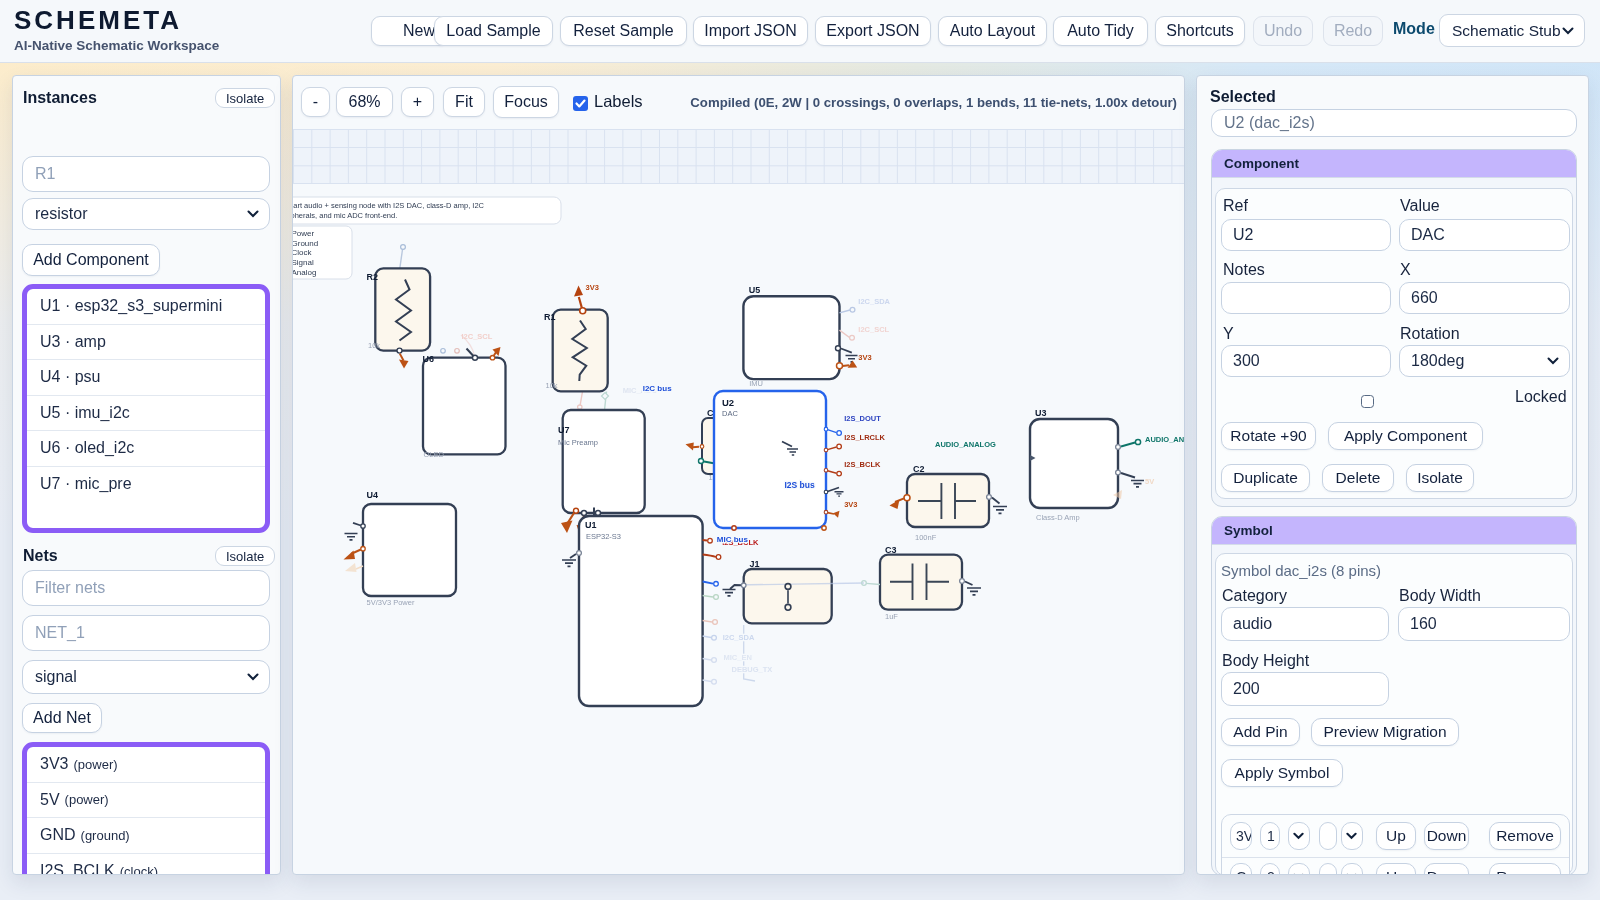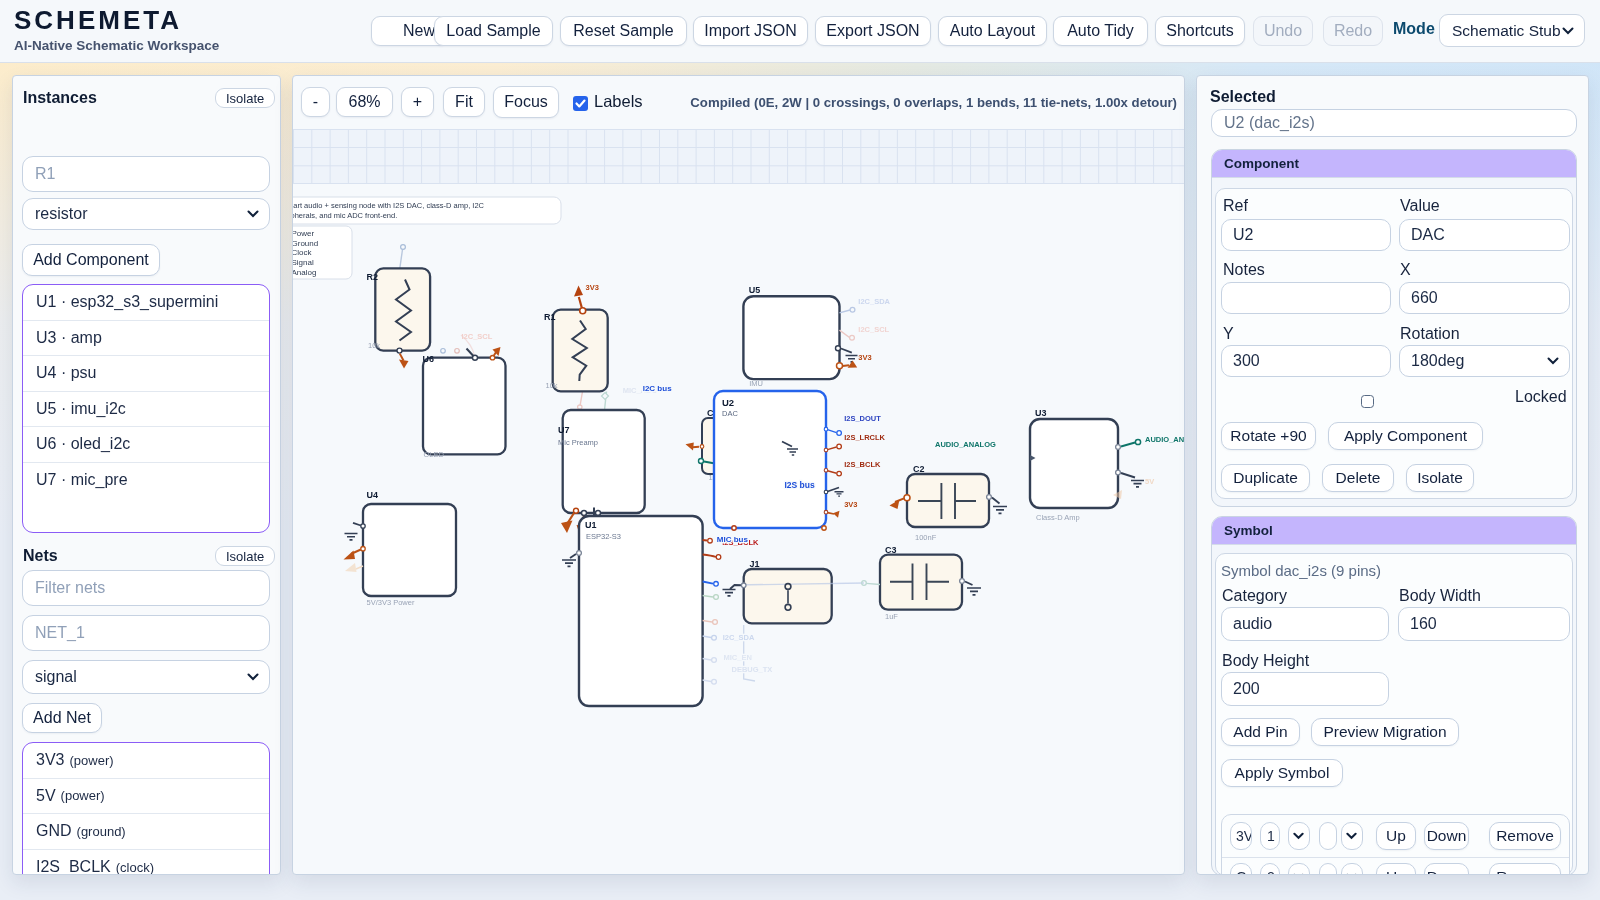--- a/index.html
+++ b/index.html
@@ -28,21 +28,21 @@
 #cv { left:292px; top:75px; width:893px; height:800px; background:#f6f9fc; }
 #rp { left:1196px; top:75px; width:393px; height:800px; }
 .sect { position:absolute; font-size:16px; font-weight:bold; color:#0f1c33; }
 .mini { position:absolute; height:20px; padding:0 10px; background:#fff; border:1px solid #ccd6e3; border-radius:9px;
         font-size:13px; color:#13213d; display:flex; align-items:center; }
 .inp { position:absolute; background:#fff; border:1px solid #c6d2e2; border-radius:11px; font-size:16px;
        color:#1b2944; display:flex; align-items:center; padding-left:12px; }
 .ph { color:#90a0b8; }
 .btn { position:absolute; background:#fff; border:1px solid #c6d2e2; border-radius:10px; font-size:16px;
        color:#13213d; display:flex; align-items:center; justify-content:center; box-shadow:0 1px 2px rgba(40,60,100,.06); }
-.lst { position:absolute; background:#fff; border:1px solid #8b5cf6; border-radius:11px; overflow:hidden; }
+.lst { position:absolute; background:#fff; border:5px solid #8b5cf6; border-radius:11px; overflow:hidden; }
 .row { height:35.5px; display:flex; align-items:center; padding-left:13px; font-size:16px; color:#1d2a45;
        border-bottom:1px solid #e2e8f0; }
 .row:last-child { border-bottom:none; }
 .row.sel { background:#dbe8f8; color:#1e40af; font-weight:bold; }
 .row .pt { font-size:13px; margin-left:5px; color:#1d2a45; }
 .card { position:absolute; border:1px solid #c9d4e2; border-radius:11px; overflow:hidden; background:#f2f6fb; }
 .chead { height:28px; background:#c4b5fd; border-bottom:1px solid #d4dce9; display:flex; align-items:center;
          padding-left:12px; font-size:13.5px; font-weight:bold; color:#13213d; }
 .subcard { position:absolute; background:#fbfdfe; border:1px solid #cdd7e5; border-radius:10px; }
 .flab { position:absolute; font-size:16px; color:#17233c; }
@@ -405,21 +405,21 @@
   <div class="fbtn" style="left:24px;top:346px;width:95px;height:28px;">Rotate +90</div>
   <div class="fbtn" style="left:131px;top:346px;width:155px;height:28px;">Apply Component</div>
   <div class="fbtn" style="left:24px;top:388px;width:89px;height:28px;">Duplicate</div>
   <div class="fbtn" style="left:125px;top:388px;width:72px;height:28px;">Delete</div>
   <div class="fbtn" style="left:209px;top:388px;width:68px;height:28px;">Isolate</div>
 
   <div class="card" style="left:14px;top:440px;width:366px;height:360px;">
     <div class="chead">Symbol</div>
   </div>
   <div class="subcard" style="left:18px;top:477px;width:358px;height:323px;"></div>
-  <div style="position:absolute;left:24px;top:486px;font-size:15px;color:#5b6c86;">Symbol dac_i2s (9 pins)</div>
+  <div style="position:absolute;left:24px;top:486px;font-size:15px;color:#5b6c86;">Symbol dac_i2s (8 pins)</div>
   <div class="flab" style="left:25px;top:511px;">Category</div>
   <div class="flab" style="left:202px;top:511px;">Body Width</div>
   <div class="finp" style="left:24px;top:531px;width:168px;height:34px;">audio</div>
   <div class="finp" style="left:201px;top:531px;width:172px;height:34px;">160</div>
   <div class="flab" style="left:25px;top:576px;">Body Height</div>
   <div class="finp" style="left:24px;top:596px;width:168px;height:34px;">200</div>
   <div class="fbtn" style="left:24px;top:642px;width:79px;height:28px;">Add Pin</div>
   <div class="fbtn" style="left:114px;top:642px;width:148px;height:28px;">Preview Migration</div>
   <div class="fbtn" style="left:24px;top:683px;width:122px;height:28px;">Apply Symbol</div>
   <div class="subcard" style="left:24px;top:738px;width:349px;height:62px;border-radius:10px 10px 0 0;"></div>

